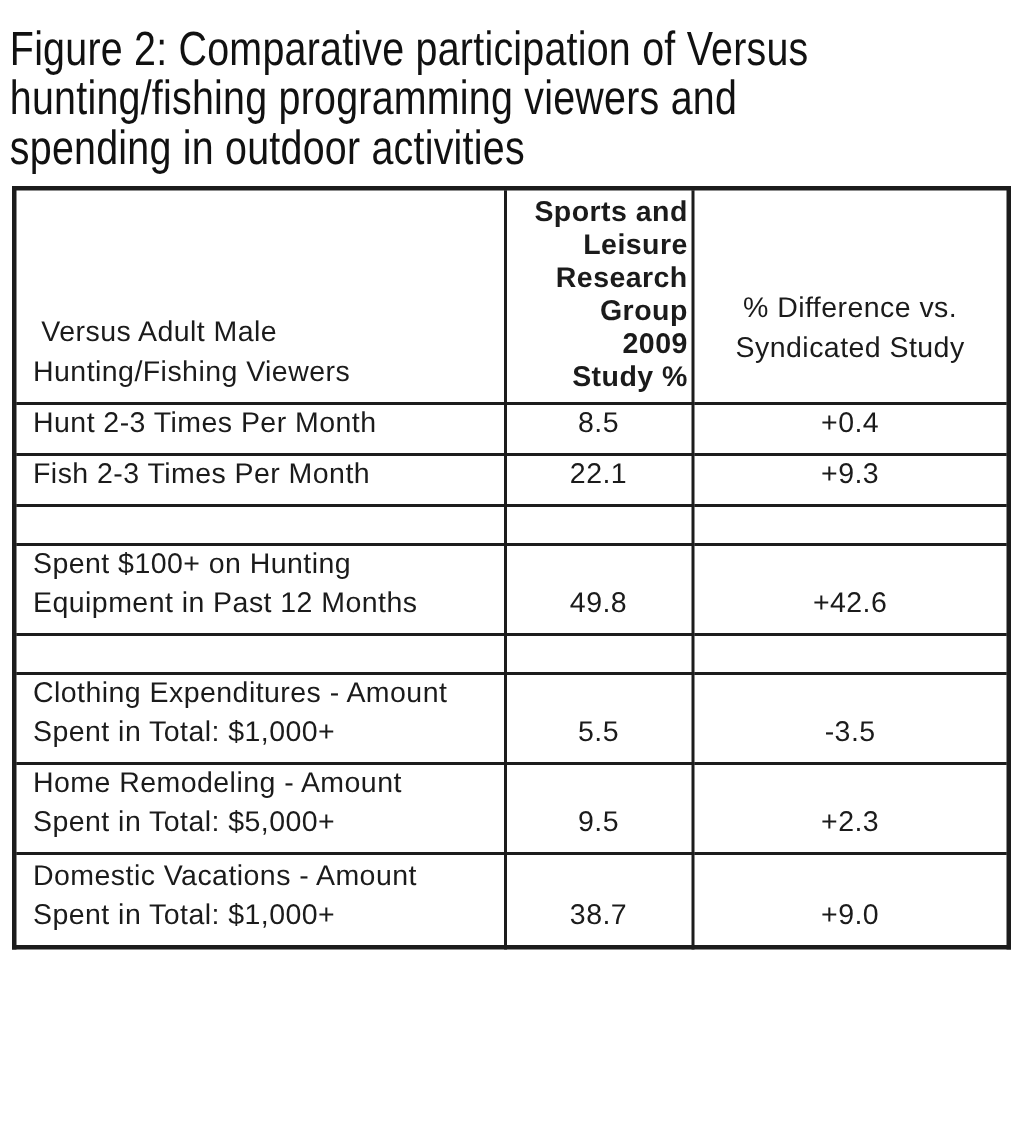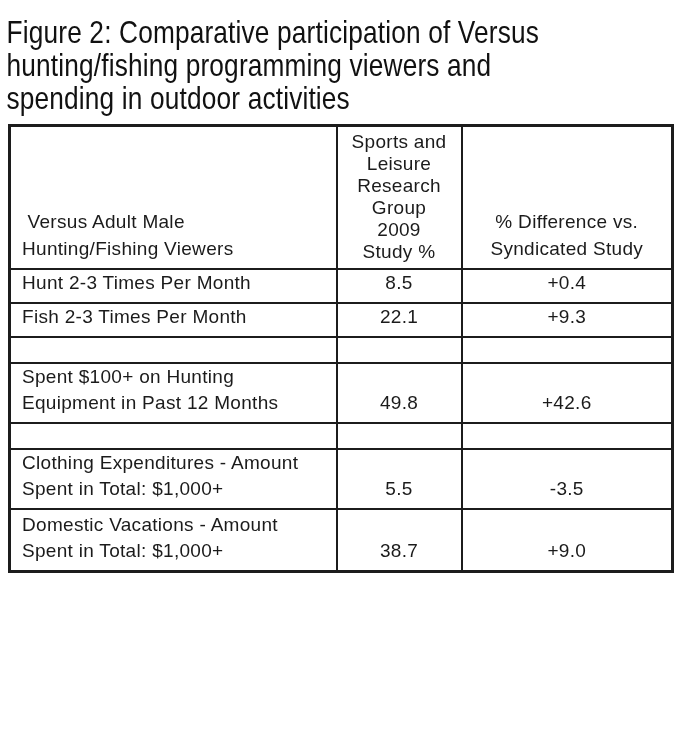--- a/index.html
+++ b/index.html
@@ -51,29 +51,29 @@
   }
   
   tr.header-row { height: 143px; }
   th.col-viewers {
     text-align: left;
     font-weight: 400;
     padding: 0 4px 6px 11px;
     line-height: 27px;
   }
   th.col-study {
-    text-align: center;
-    font-weight: 400;
+    text-align: right;
+    font-weight: 700;
     padding: 0 2px 5px 2px;
     line-height: 22px;
   }
   th.col-diff {
     text-align: center;
     font-weight: 400;
-    padding: 0 2px 6px 2px;
+    padding: 0 2px 22px 2px;
     line-height: 27px;
   }
   
   td.cell-label {
     text-align: left;
     padding: 0 6px 6px 11px;
     line-height: 26px;
     margin-top: 36px;
   }
   td.cell-num {
@@ -142,20 +142,26 @@
         <td class="cell-label"></td>
         <td class="cell-num"></td>
         <td class="cell-num"></td>
       </tr>
       <tr class="row-double">
         <td class="cell-label">Clothing Expenditures - Amount
 Spent in Total: $1,000+</td>
         <td class="cell-num">5.5</td>
         <td class="cell-num">-3.5</td>
       </tr>
+      <tr class="row-double">
+        <td class="cell-label">Home Remodeling - Amount
+Spent in Total: $5,000+</td>
+        <td class="cell-num">9.5</td>
+        <td class="cell-num">+2.3</td>
+      </tr>
       <tr class="row-double-tall">
         <td class="cell-label">Domestic Vacations - Amount
 Spent in Total: $1,000+</td>
         <td class="cell-num">38.7</td>
         <td class="cell-num">+9.0</td>
       </tr>
     </tbody>
   </table>
 
 </div>

